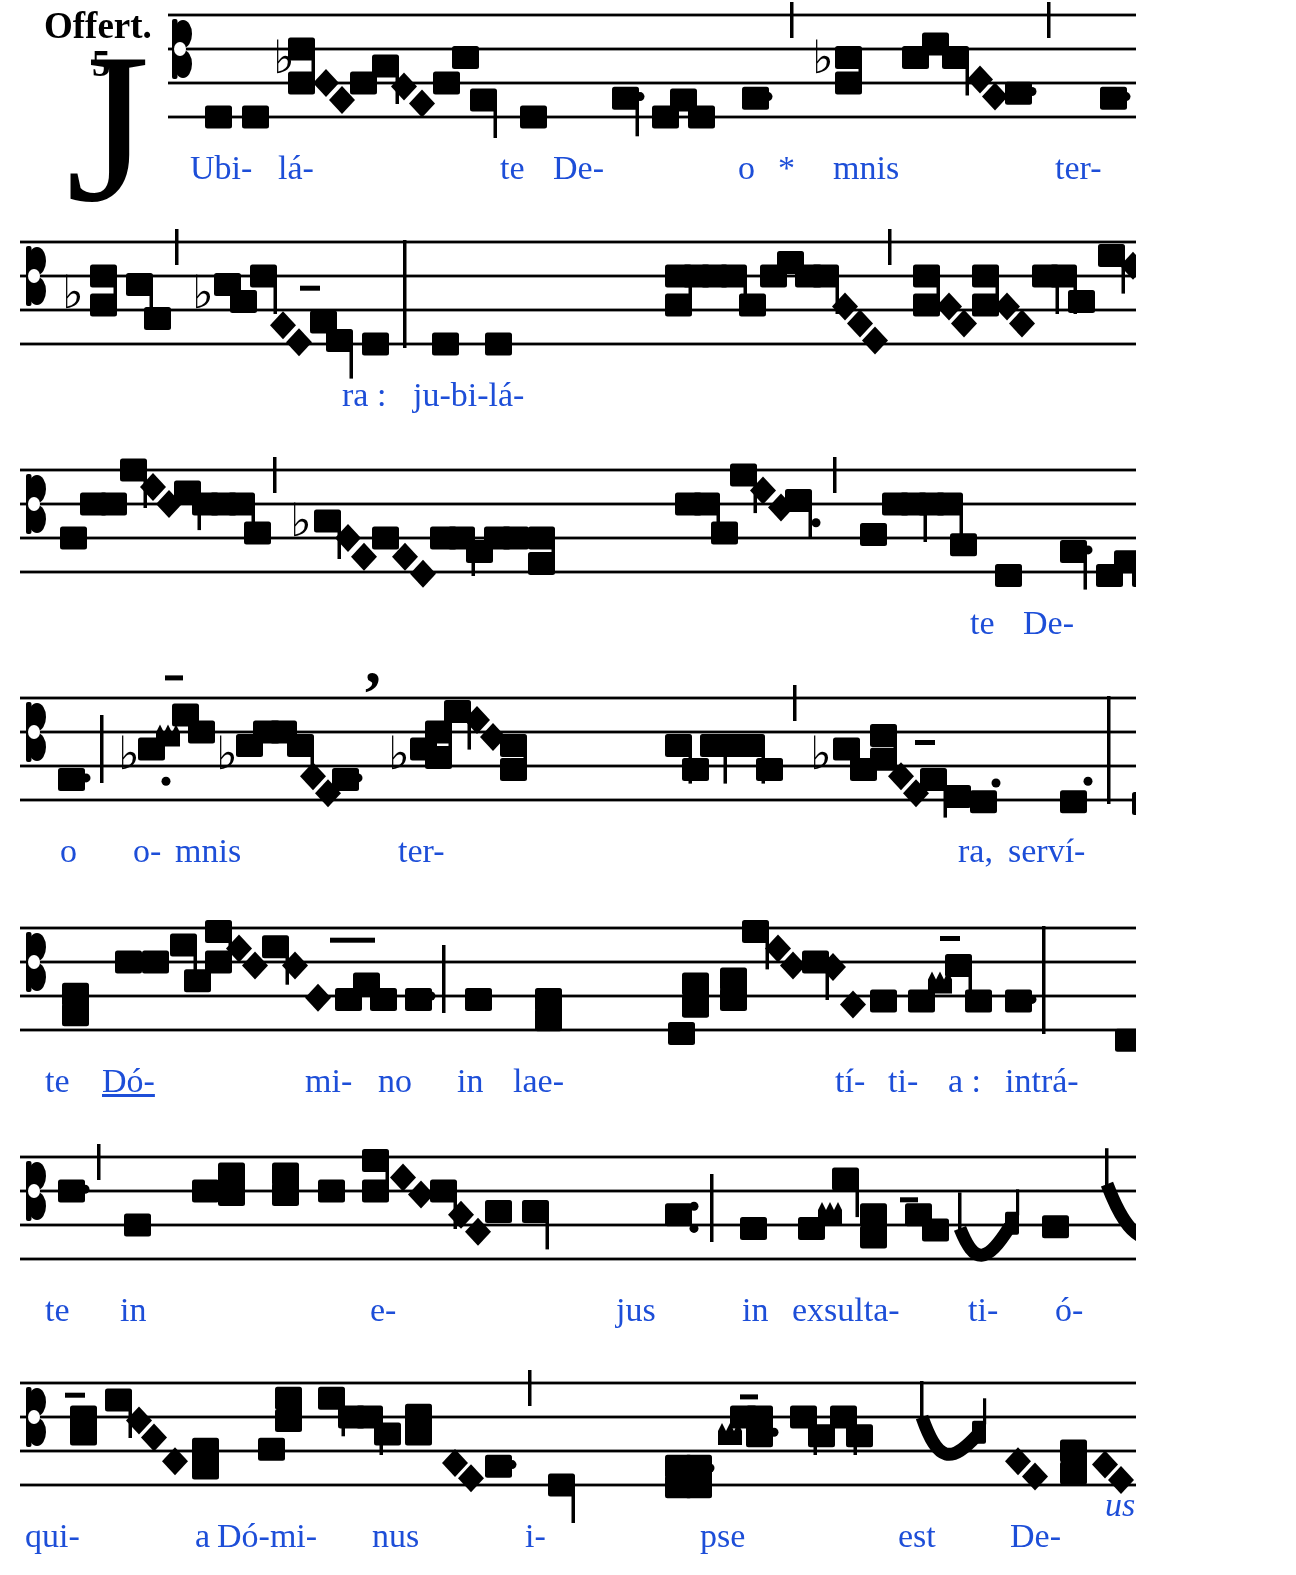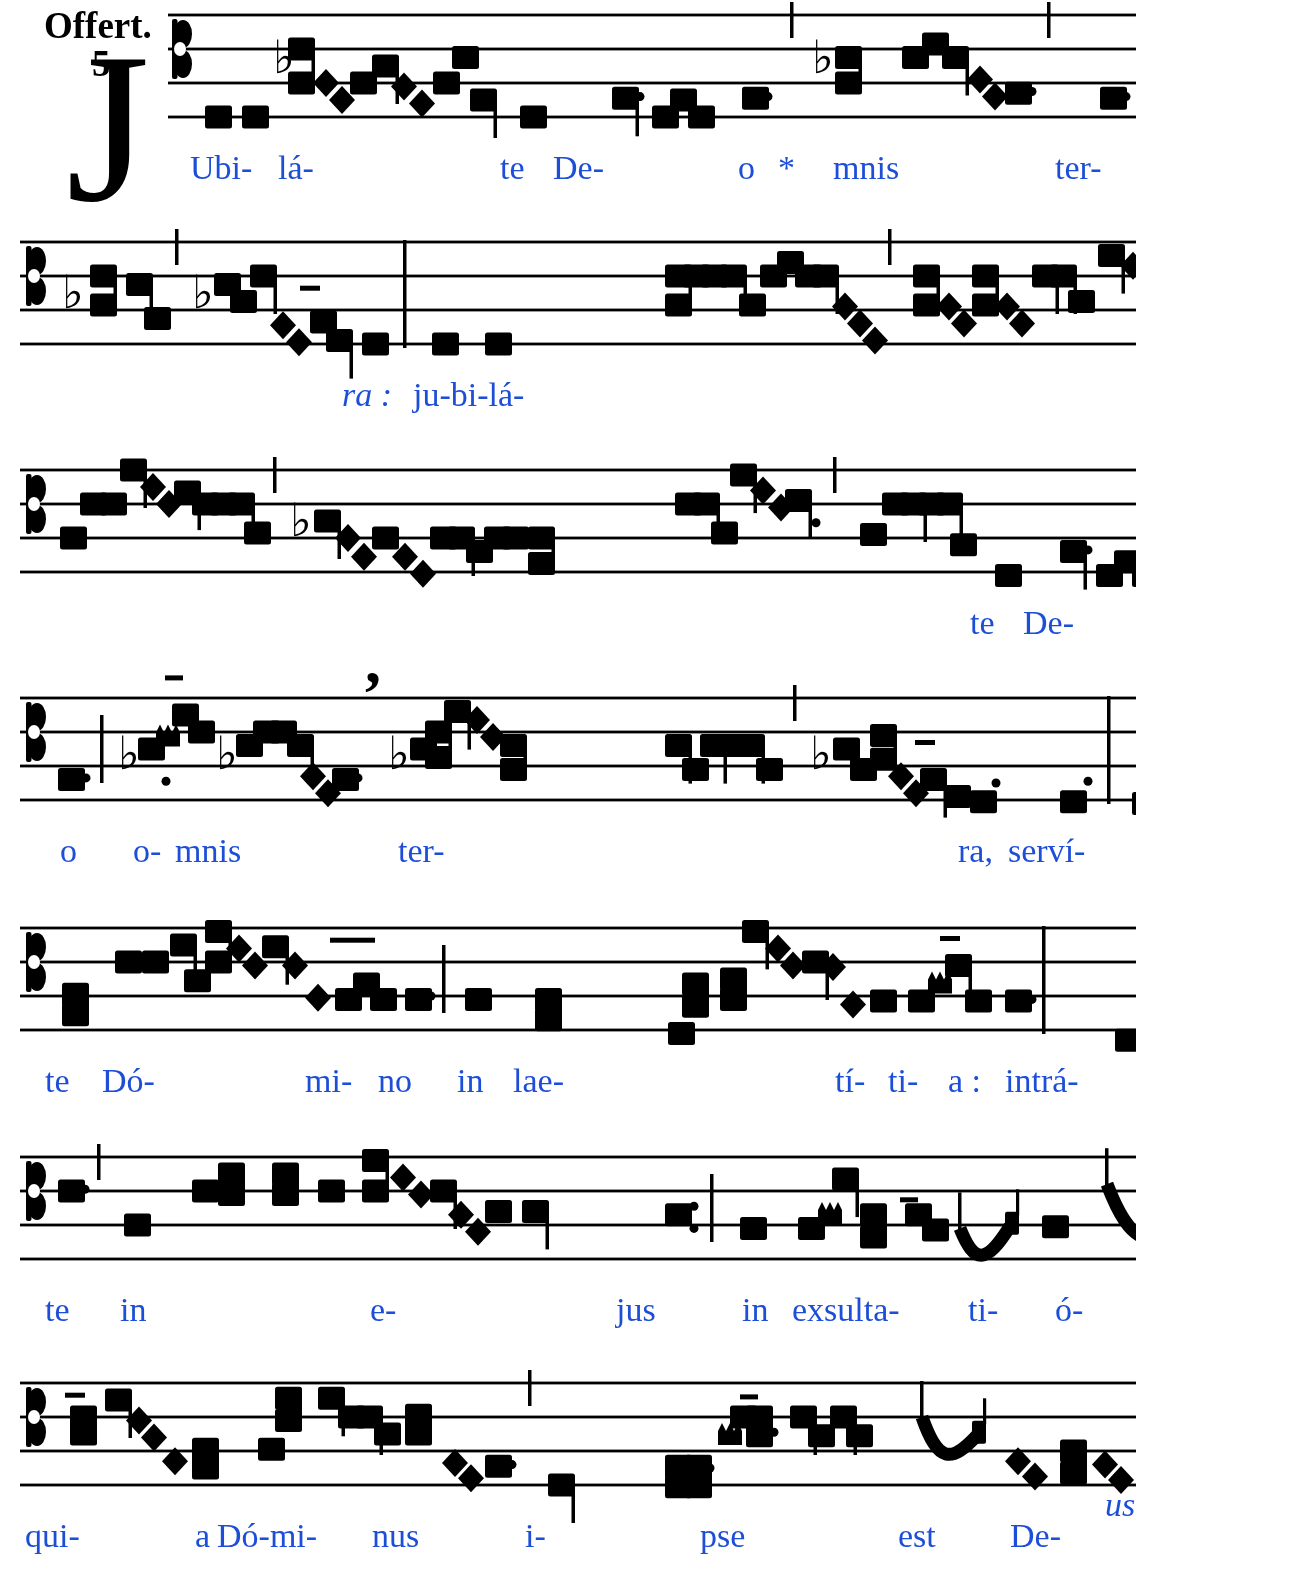--- a/index.html
+++ b/index.html
@@ -1150,32 +1150,32 @@
       </g>
     </svg>
     <div class="lyric" style="left: 170px; top: 149px;">Ubi-</div>
     <div class="lyric" style="left: 258px; top: 149px;">lá-</div>
     <div class="lyric" style="left: 480px; top: 149px;">te</div>
     <div class="lyric" style="left: 533px; top: 149px;">De-</div>
     <div class="lyric" style="left: 718px; top: 149px;">o</div>
     <div class="lyric" style="left: 758px; top: 149px;">*</div>
     <div class="lyric" style="left: 813px; top: 149px;">mnis</div>
     <div class="lyric" style="left: 1035px; top: 149px;">ter-</div>
-    <div class="lyric" style="left: 322px; top: 376px; font-style: italic;">ra :</div>
+    <div class="lyric" style="left: 322px; top: 376px;">ra :</div>
     <div class="lyric" style="left: 393px; top: 376px;">ju-bi-lá-</div>
     <div class="lyric" style="left: 950px; top: 604px;">te</div>
     <div class="lyric" style="left: 1003px; top: 604px;">De-</div>
     <div class="lyric" style="left: 40px; top: 832px;">o</div>
     <div class="lyric" style="left: 113px; top: 832px;">o-</div>
     <div class="lyric" style="left: 155px; top: 832px;">mnis</div>
     <div class="lyric" style="left: 378px; top: 832px;">ter-</div>
     <div class="lyric" style="left: 938px; top: 832px;">ra,</div>
     <div class="lyric" style="left: 988px; top: 832px;">serví-</div>
     <div class="lyric" style="left: 25px; top: 1062px;">te</div>
-    <div class="lyric" style="left: 82px; top: 1062px;">Dó-</div>
+    <div class="lyric" style="left: 82px; top: 1062px; text-decoration: underline;">Dó-</div>
     <div class="lyric" style="left: 285px; top: 1062px;">mi-</div>
     <div class="lyric" style="left: 358px; top: 1062px;">no</div>
     <div class="lyric" style="left: 437px; top: 1062px;">in</div>
     <div class="lyric" style="left: 493px; top: 1062px;">lae-</div>
     <div class="lyric" style="left: 815px; top: 1062px;">tí-</div>
     <div class="lyric" style="left: 868px; top: 1062px;">ti-</div>
     <div class="lyric" style="left: 928px; top: 1062px;">a :</div>
     <div class="lyric" style="left: 985px; top: 1062px;">intrá-</div>
     <div class="lyric" style="left: 25px; top: 1291px;">te</div>
     <div class="lyric" style="left: 100px; top: 1291px;">in</div>

